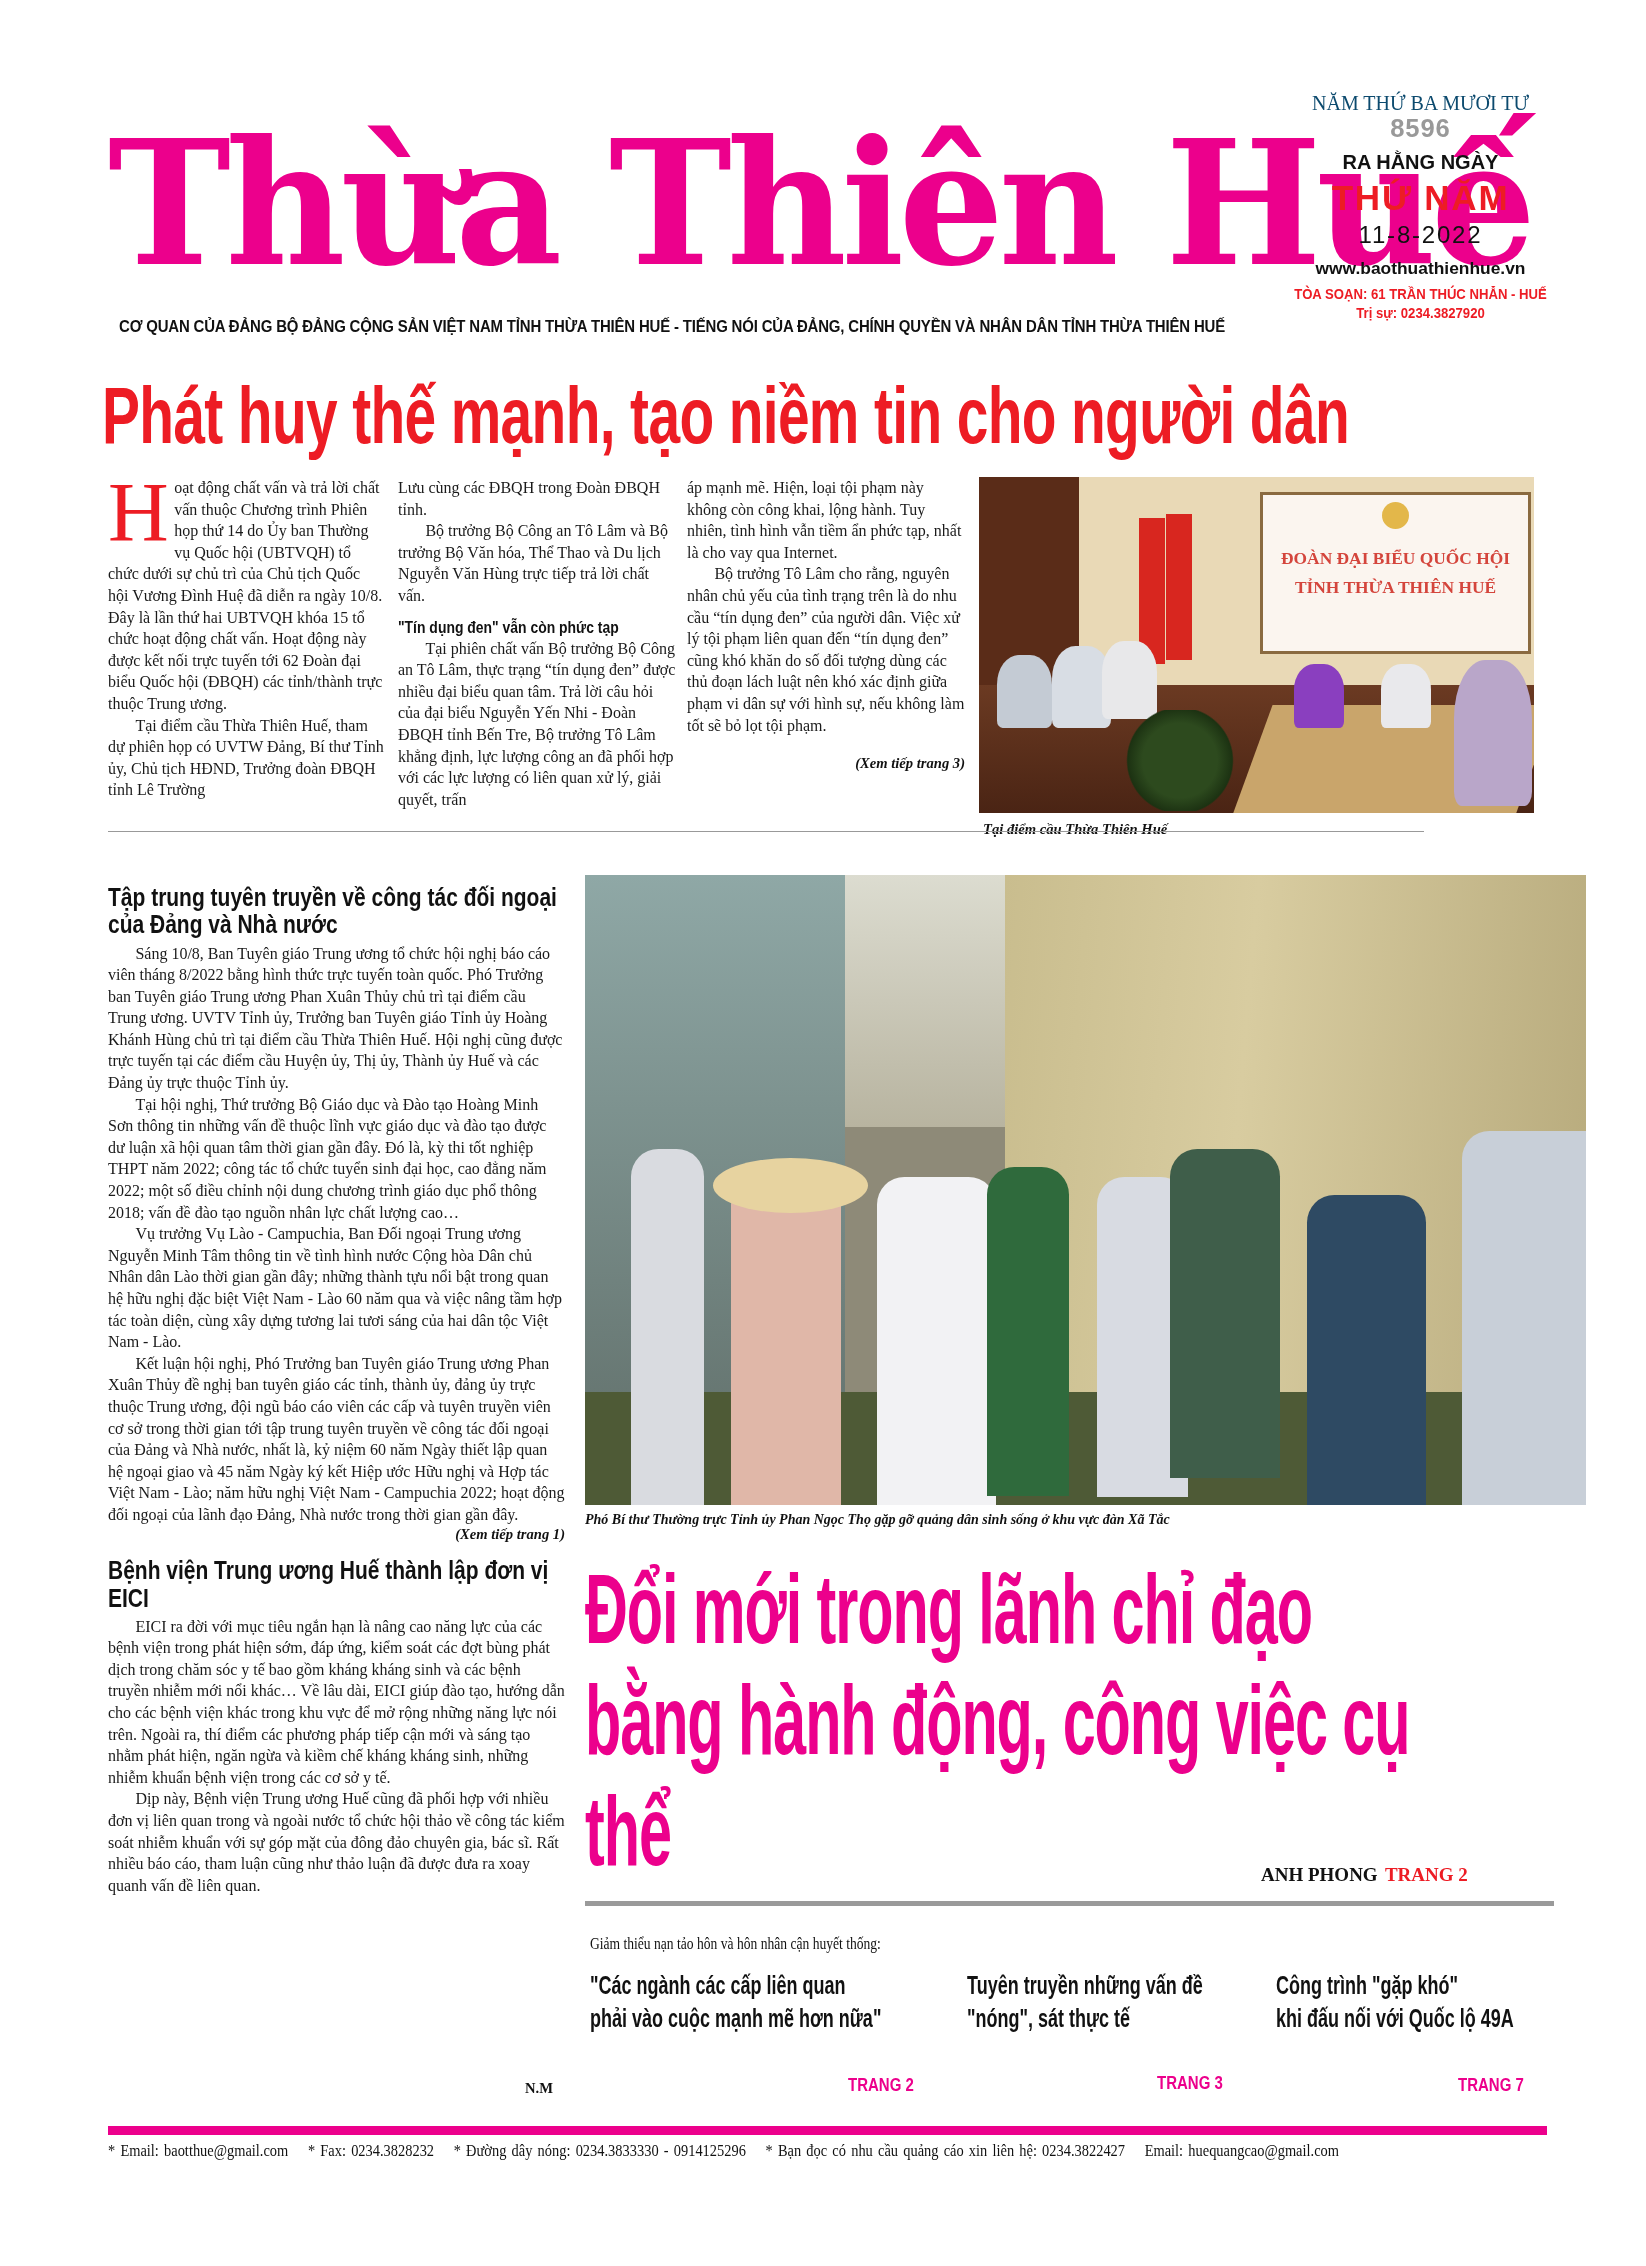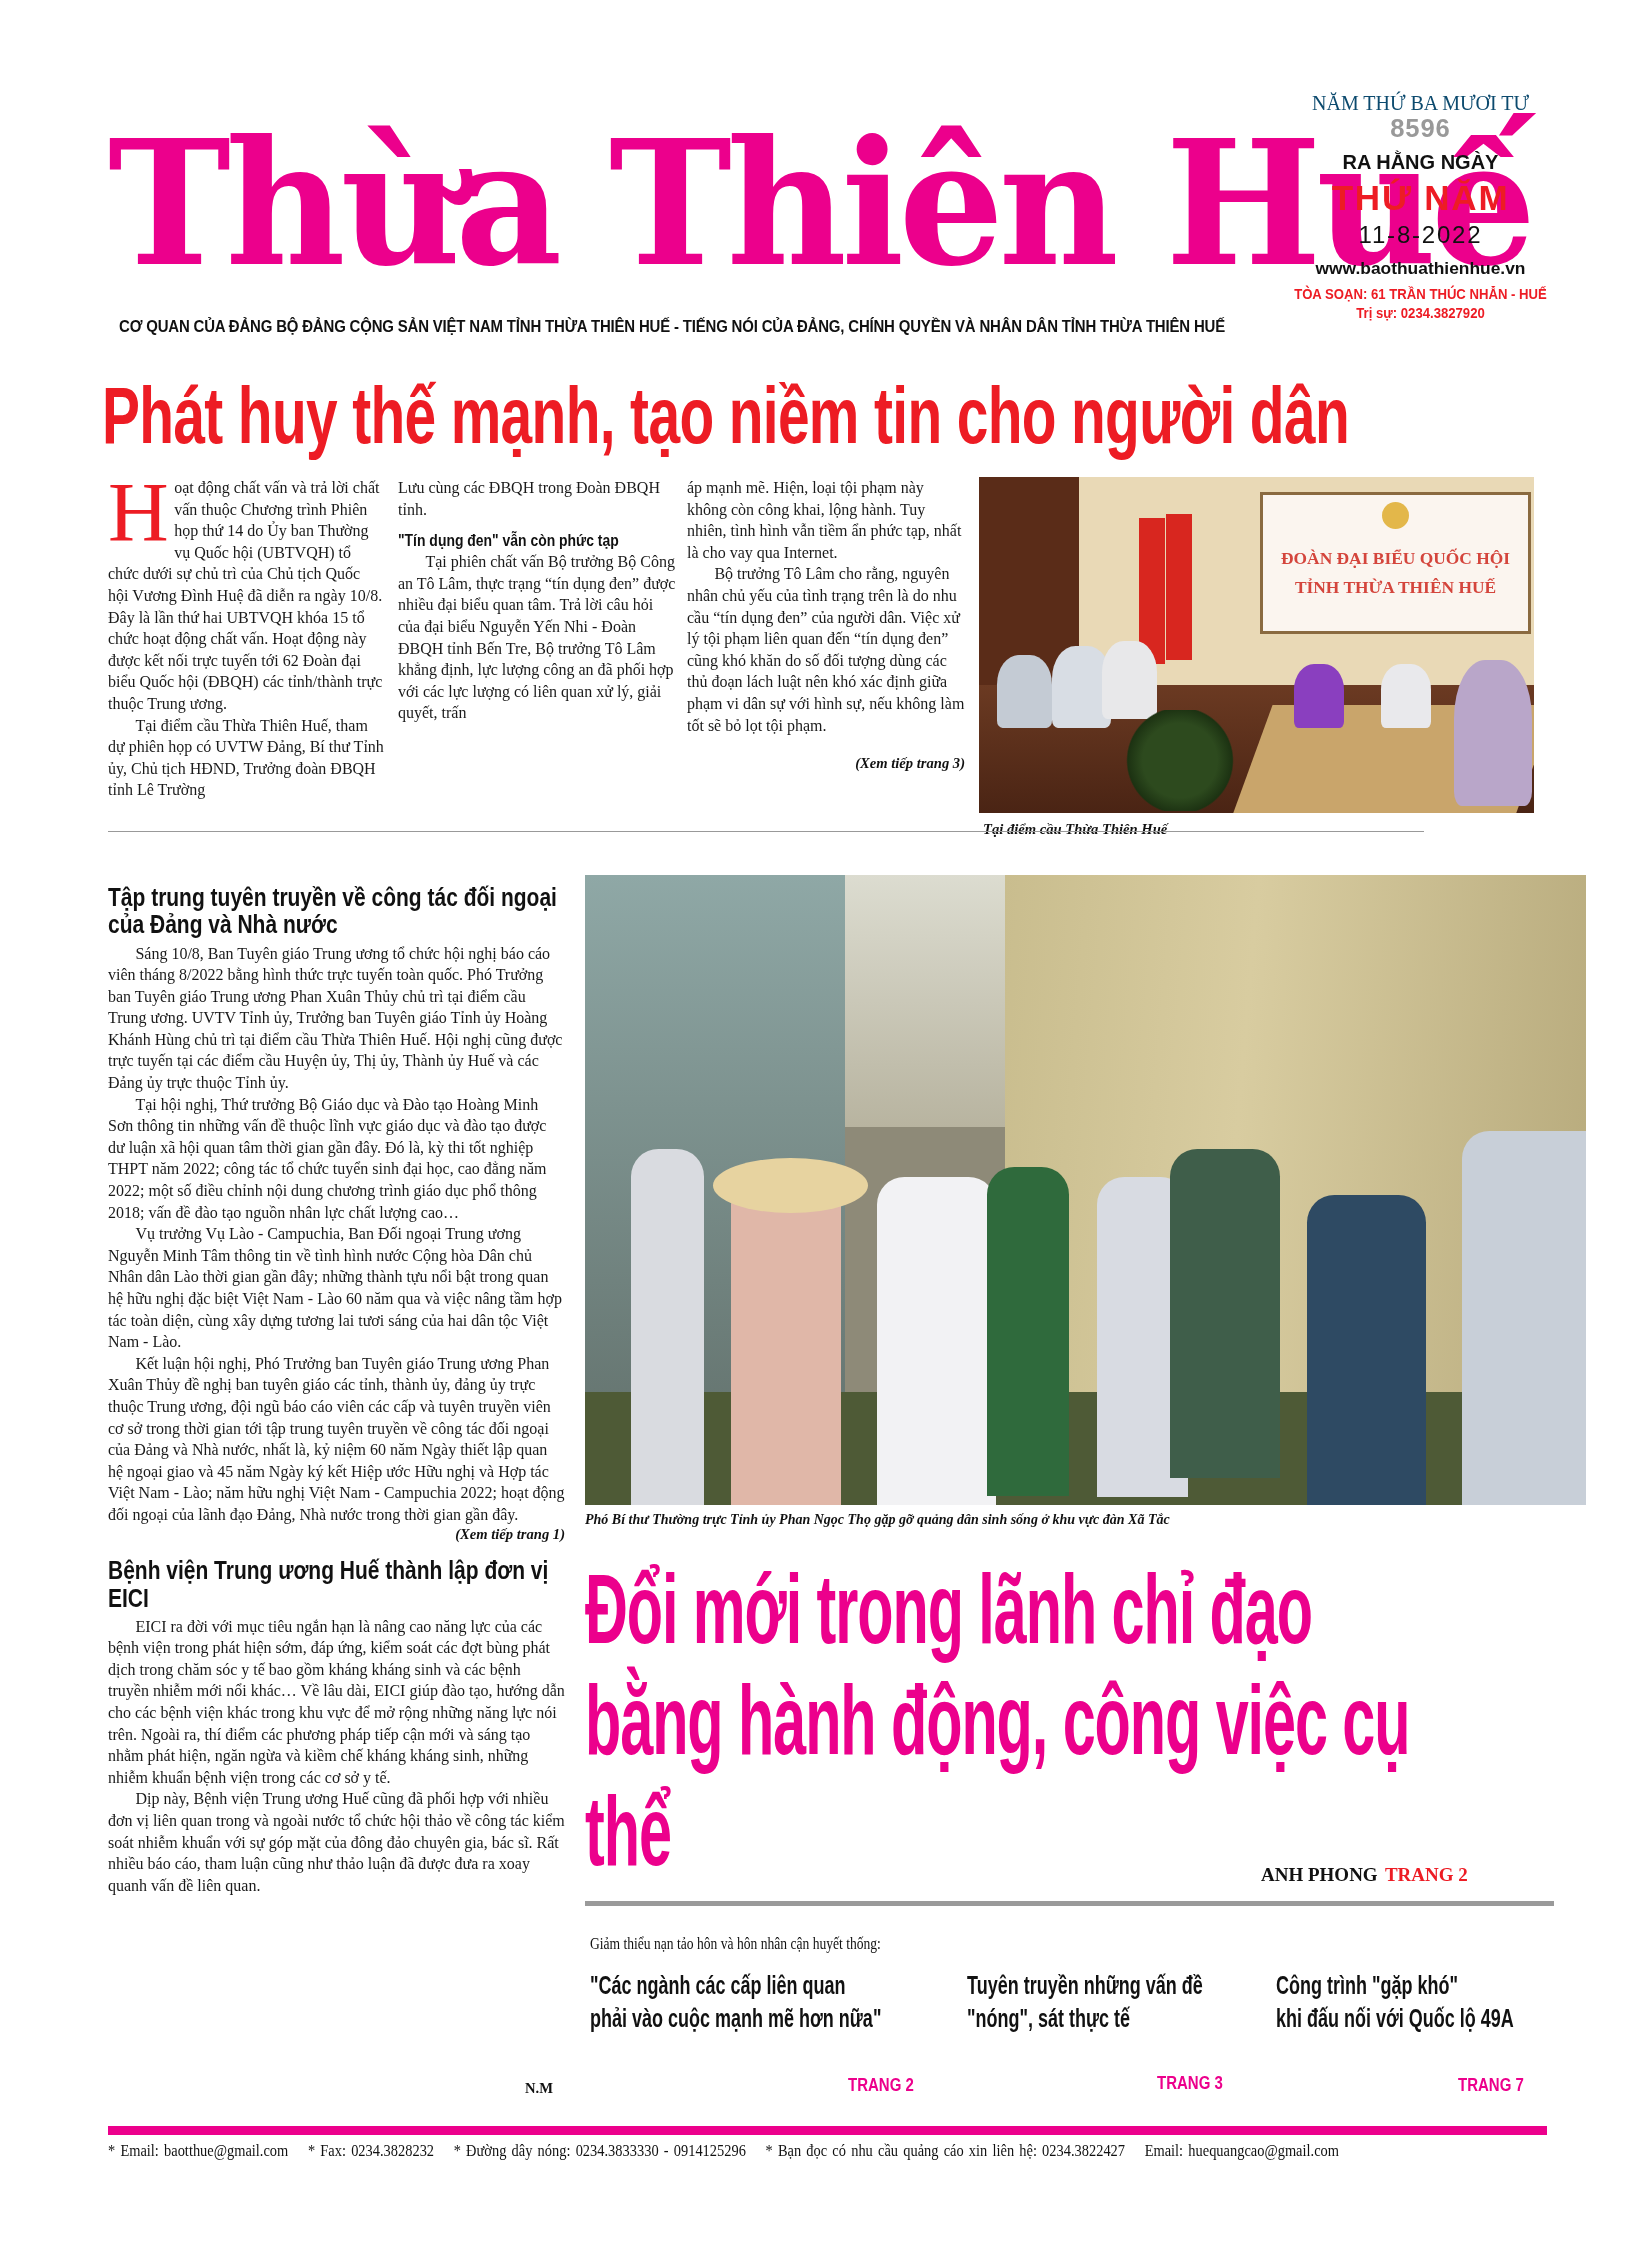--- a/index.html
+++ b/index.html
@@ -62,21 +62,21 @@
     font-size: 14.6px; color: #111;
   }
 
   .col1 { left: 108px; top: 477px; width: 276px; }
   .col2 { left: 398px; top: 477px; width: 280px; }
   .col3 { left: 687px; top: 477px; width: 278px; }
 
   
   .photo1 { left: 979px; top: 477px; width: 555px; height: 336px; overflow: hidden; background: #7a4a2e; }
   .p1-wall { position: absolute; left: 0; top: 0; width: 100%; height: 62%; background: linear-gradient(90deg, #5a2c18 0 18%, #e9d9b6 18% 100%); }
-  .p1-screen { position: absolute; left: 281px; top: 14.6px; width: 271px; height: 142px; background: #fbf5ef; border: 3.7px solid #8a6a40; }
+  .p1-screen { position: absolute; left: 281px; top: 14.6px; width: 271px; height: 162px; background: #fbf5ef; border: 3.7px solid #8a6a40; }
   .p1-screen-text { position: absolute; left: 0; width: 100%; text-align: center; font-family: "Liberation Serif", serif; font-weight: bold; color: #d4453c; font-size: 17.4px; line-height: 25.6px; }
   .p1-flag { position: absolute; width: 25.6px; height: 146px; background: #d8261f; }
   .p1-table { position: absolute; left: 0; top: 62%; width: 100%; height: 38%; background: linear-gradient(180deg, #6b3a22, #4a2414); }
   .p1-tabletop { position: absolute; left: 274px; top: 68%; width: 283px; height: 32%; background: #c9a56b; transform: skewX(-20deg); }
   .p1-person { position: absolute; border-radius: 40% 40% 10% 10%; }
   .p1-plant { position: absolute; left: 146px; top: 233px; width: 110px; height: 101px; background: radial-gradient(circle, #2d4a1e 50%, #1c3212 70%, transparent 72%); }
 
   .divider1 { left: 108px; top: 831px; width: 1316px; height: 0.9px; background: #999; }
 
   
@@ -142,20 +142,21 @@
 
 <div class="abs lead-headline">Phát huy thế mạnh, tạo niềm tin cho người dân</div>
 
 <div class="abs body-text col1">
   <p class="noindent"><span class="dropcap">H</span><span>oạt động chất vấn và trả lời chất vấn thuộc Chương trình Phiên họp thứ 14 do Ủy ban Thường vụ Quốc hội (UBTVQH) tổ chức dưới sự chủ trì của Chủ tịch Quốc hội Vương Đình Huệ đã diễn ra ngày 10/8. Đây là lần thứ hai UBTVQH khóa 15 tổ chức hoạt động chất vấn. Hoạt động này được kết nối trực tuyến tới 62 Đoàn đại biểu Quốc hội (ĐBQH) các tỉnh/thành trực thuộc Trung ương.</span></p>
   <p>Tại điểm cầu Thừa Thiên Huế, tham dự phiên họp có UVTW Đảng, Bí thư Tỉnh ủy, Chủ tịch HĐND, Trưởng đoàn ĐBQH tỉnh Lê Trường</p>
 </div>
 
 <div class="abs body-text col2">
   <p class="noindent">Lưu cùng các ĐBQH trong Đoàn ĐBQH tỉnh.</p>
+  <p>Bộ trưởng Bộ Công an Tô Lâm và Bộ trưởng Bộ Văn hóa, Thể Thao và Du lịch Nguyễn Văn Hùng trực tiếp trả lời chất vấn.</p>
   <div class="subhead">"Tín dụng đen" vẫn còn phức tạp</div>
   <p>Tại phiên chất vấn Bộ trưởng Bộ Công an Tô Lâm, thực trạng “tín dụng đen” được nhiều đại biểu quan tâm. Trả lời câu hỏi của đại biểu Nguyễn Yến Nhi - Đoàn ĐBQH tỉnh Bến Tre, Bộ trưởng Tô Lâm khẳng định, lực lượng công an đã phối hợp với các lực lượng có liên quan xử lý, giải quyết, trấn</p>
 </div>
 
 <div class="abs body-text col3">
   <p class="noindent">áp mạnh mẽ. Hiện, loại tội phạm này không còn công khai, lộng hành. Tuy nhiên, tình hình vẫn tiềm ẩn phức tạp, nhất là cho vay qua Internet.</p>
   <p>Bộ trưởng Tô Lâm cho rằng, nguyên nhân chủ yếu của tình trạng trên là do nhu cầu “tín dụng đen” của người dân. Việc xử lý tội phạm liên quan đến “tín dụng đen” cũng khó khăn do số đối tượng dùng các thủ đoạn lách luật nên khó xác định giữa phạm vi dân sự với hình sự, nếu không làm tốt sẽ bỏ lọt tội phạm.</p>
   <div class="cont-note" style="margin-top:16.4px;">(Xem tiếp trang 3)</div>
 </div>
 

